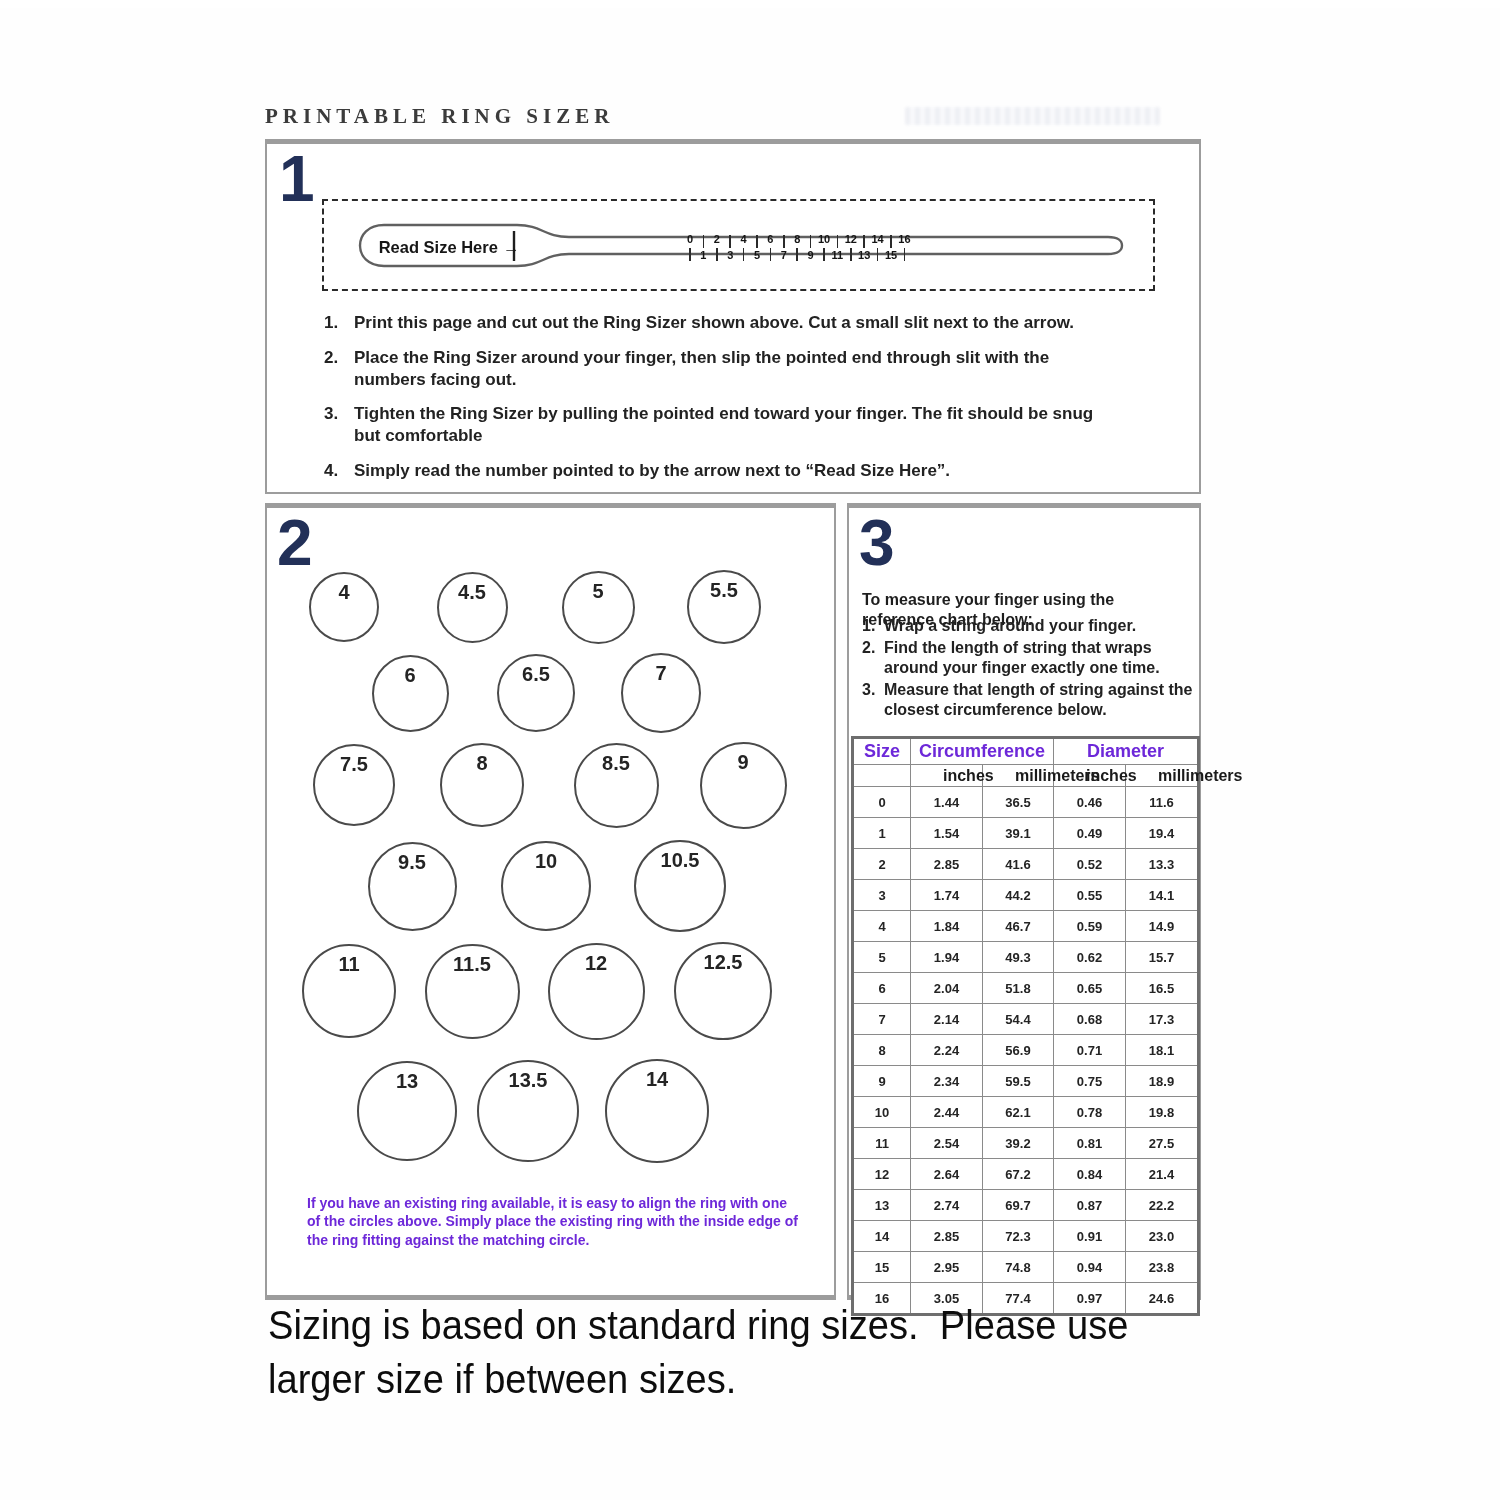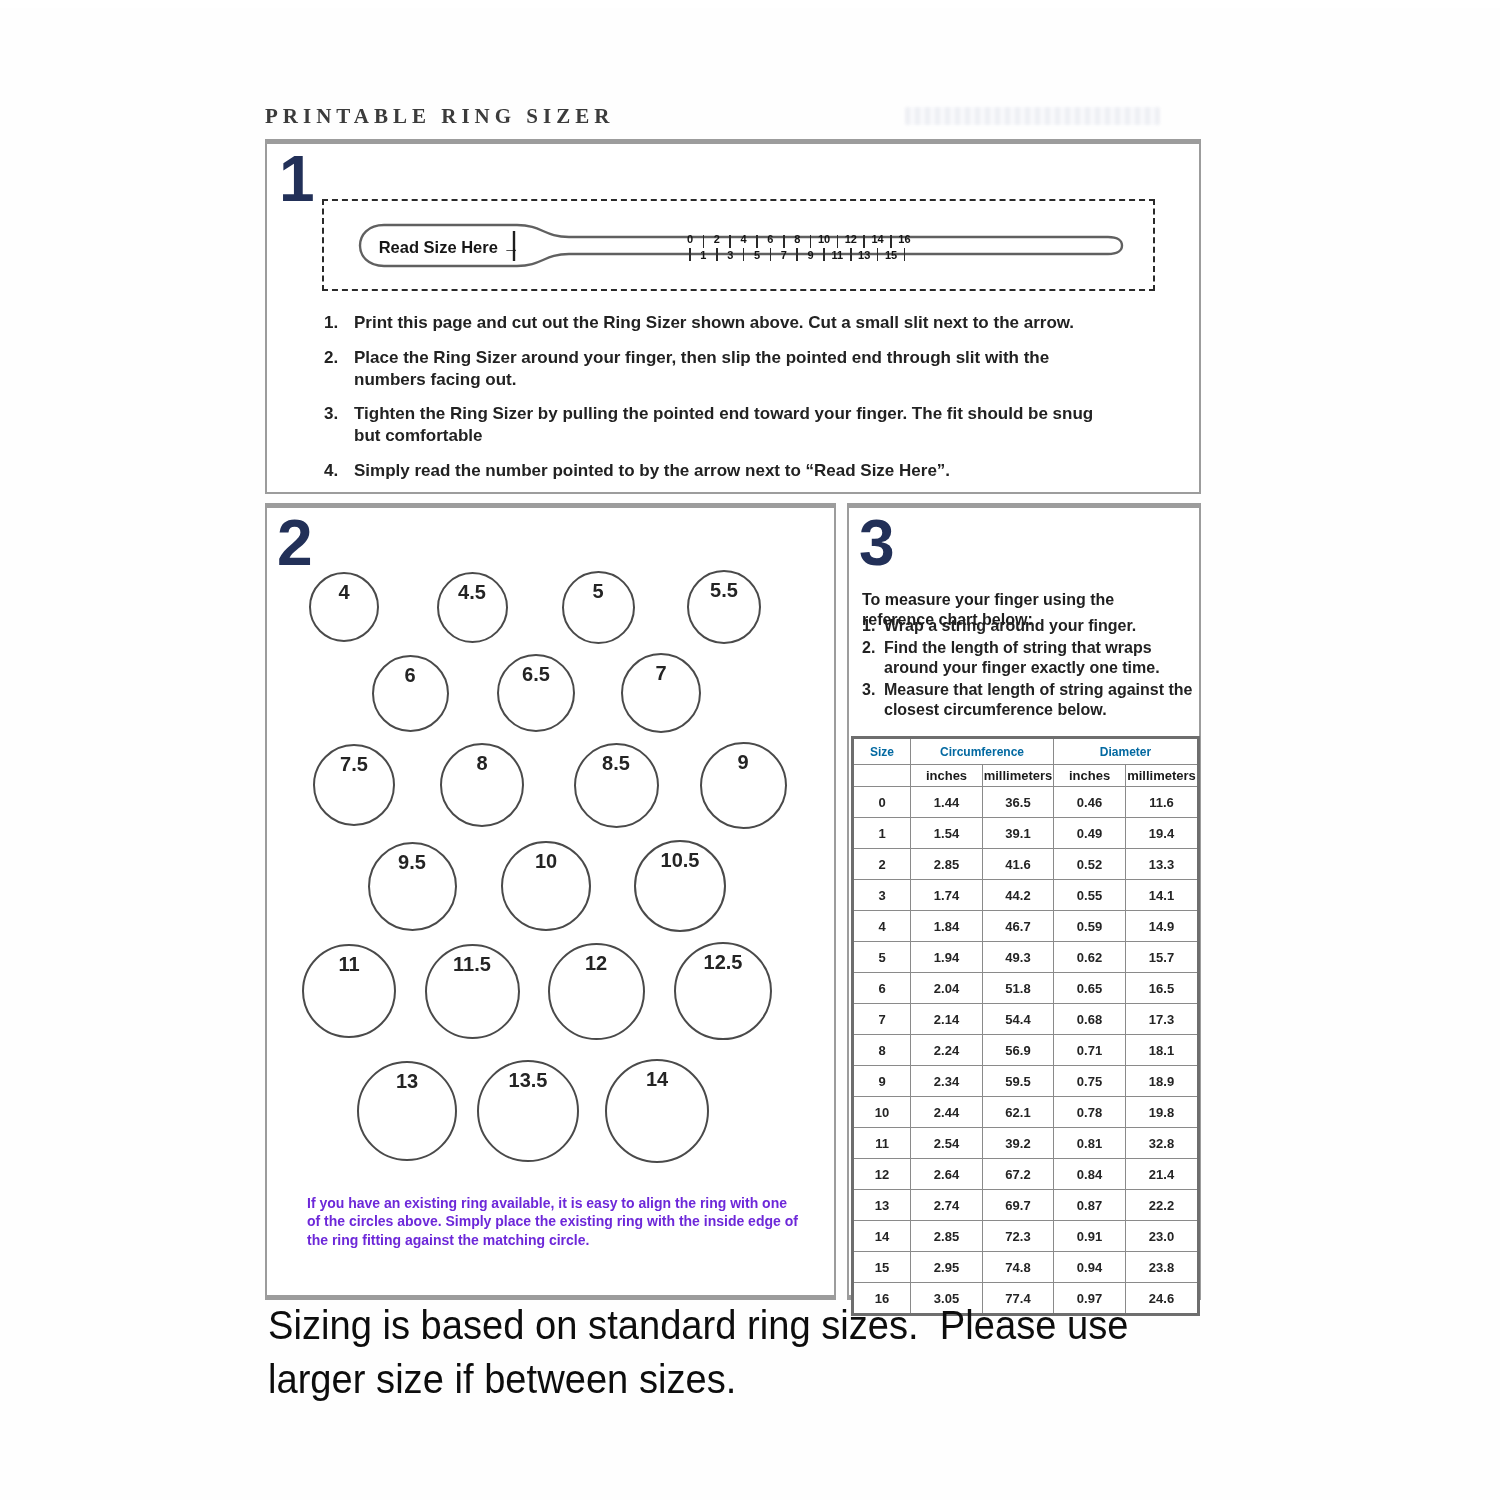--- a/index.html
+++ b/index.html
@@ -48,22 +48,22 @@
   .intro3{left:13px;top:66px;width:295px;font-size:16px;line-height:1.25;font-weight:600;color:#1e1e1e;}
   .steps3{left:13px;top:108px;width:335px;gap:2px;}
   .steps3 .step{font-size:16px;line-height:1.25;}
   .steps3 .step .num{width:22px;flex:none;}
   .steps3 .step .txt{flex:1;}
 
   
   .sizetable{left:2px;top:228px;width:346px;border-collapse:collapse;table-layout:fixed;
              border:3px solid #6e6e6e;background:#fff;}
   .sizetable th,.sizetable td{border:1.5px solid #8a8a8a;text-align:center;padding:0;}
-  .sizetable .h1{height:25px;font-size:12px;font-weight:600;color:#0369a1;}
-  .sizetable .h2{height:21px;font-size:13px;font-weight:bold;color:#1a1a1a;}
+  .sizetable .h1{height:25px;font-size:18px;font-weight:600;color:#6d28d9;}
+  .sizetable .h2{height:21px;font-size:16px;font-weight:bold;color:#1a1a1a;padding-left:32px;}
   .sizetable td{height:30px;font-size:13px;font-weight:600;color:#242424;}
 
   
   .footer{left:268px;top:1290px;width:1200px;font-size:41px;line-height:1.32;color:#0d0d0d;
           white-space:pre-wrap;transform:scaleX(.93);transform-origin:left top;}
 </style>
 </head>
 <body>
 
 <div class="page">
@@ -327,21 +327,21 @@
             <td>2.44</td>
             <td>62.1</td>
             <td>0.78</td>
             <td>19.8</td>
           </tr>
           <tr>
             <td>11</td>
             <td>2.54</td>
             <td>39.2</td>
             <td>0.81</td>
-            <td>32.8</td>
+            <td>27.5</td>
           </tr>
           <tr>
             <td>12</td>
             <td>2.64</td>
             <td>67.2</td>
             <td>0.84</td>
             <td>21.4</td>
           </tr>
           <tr>
             <td>13</td>

